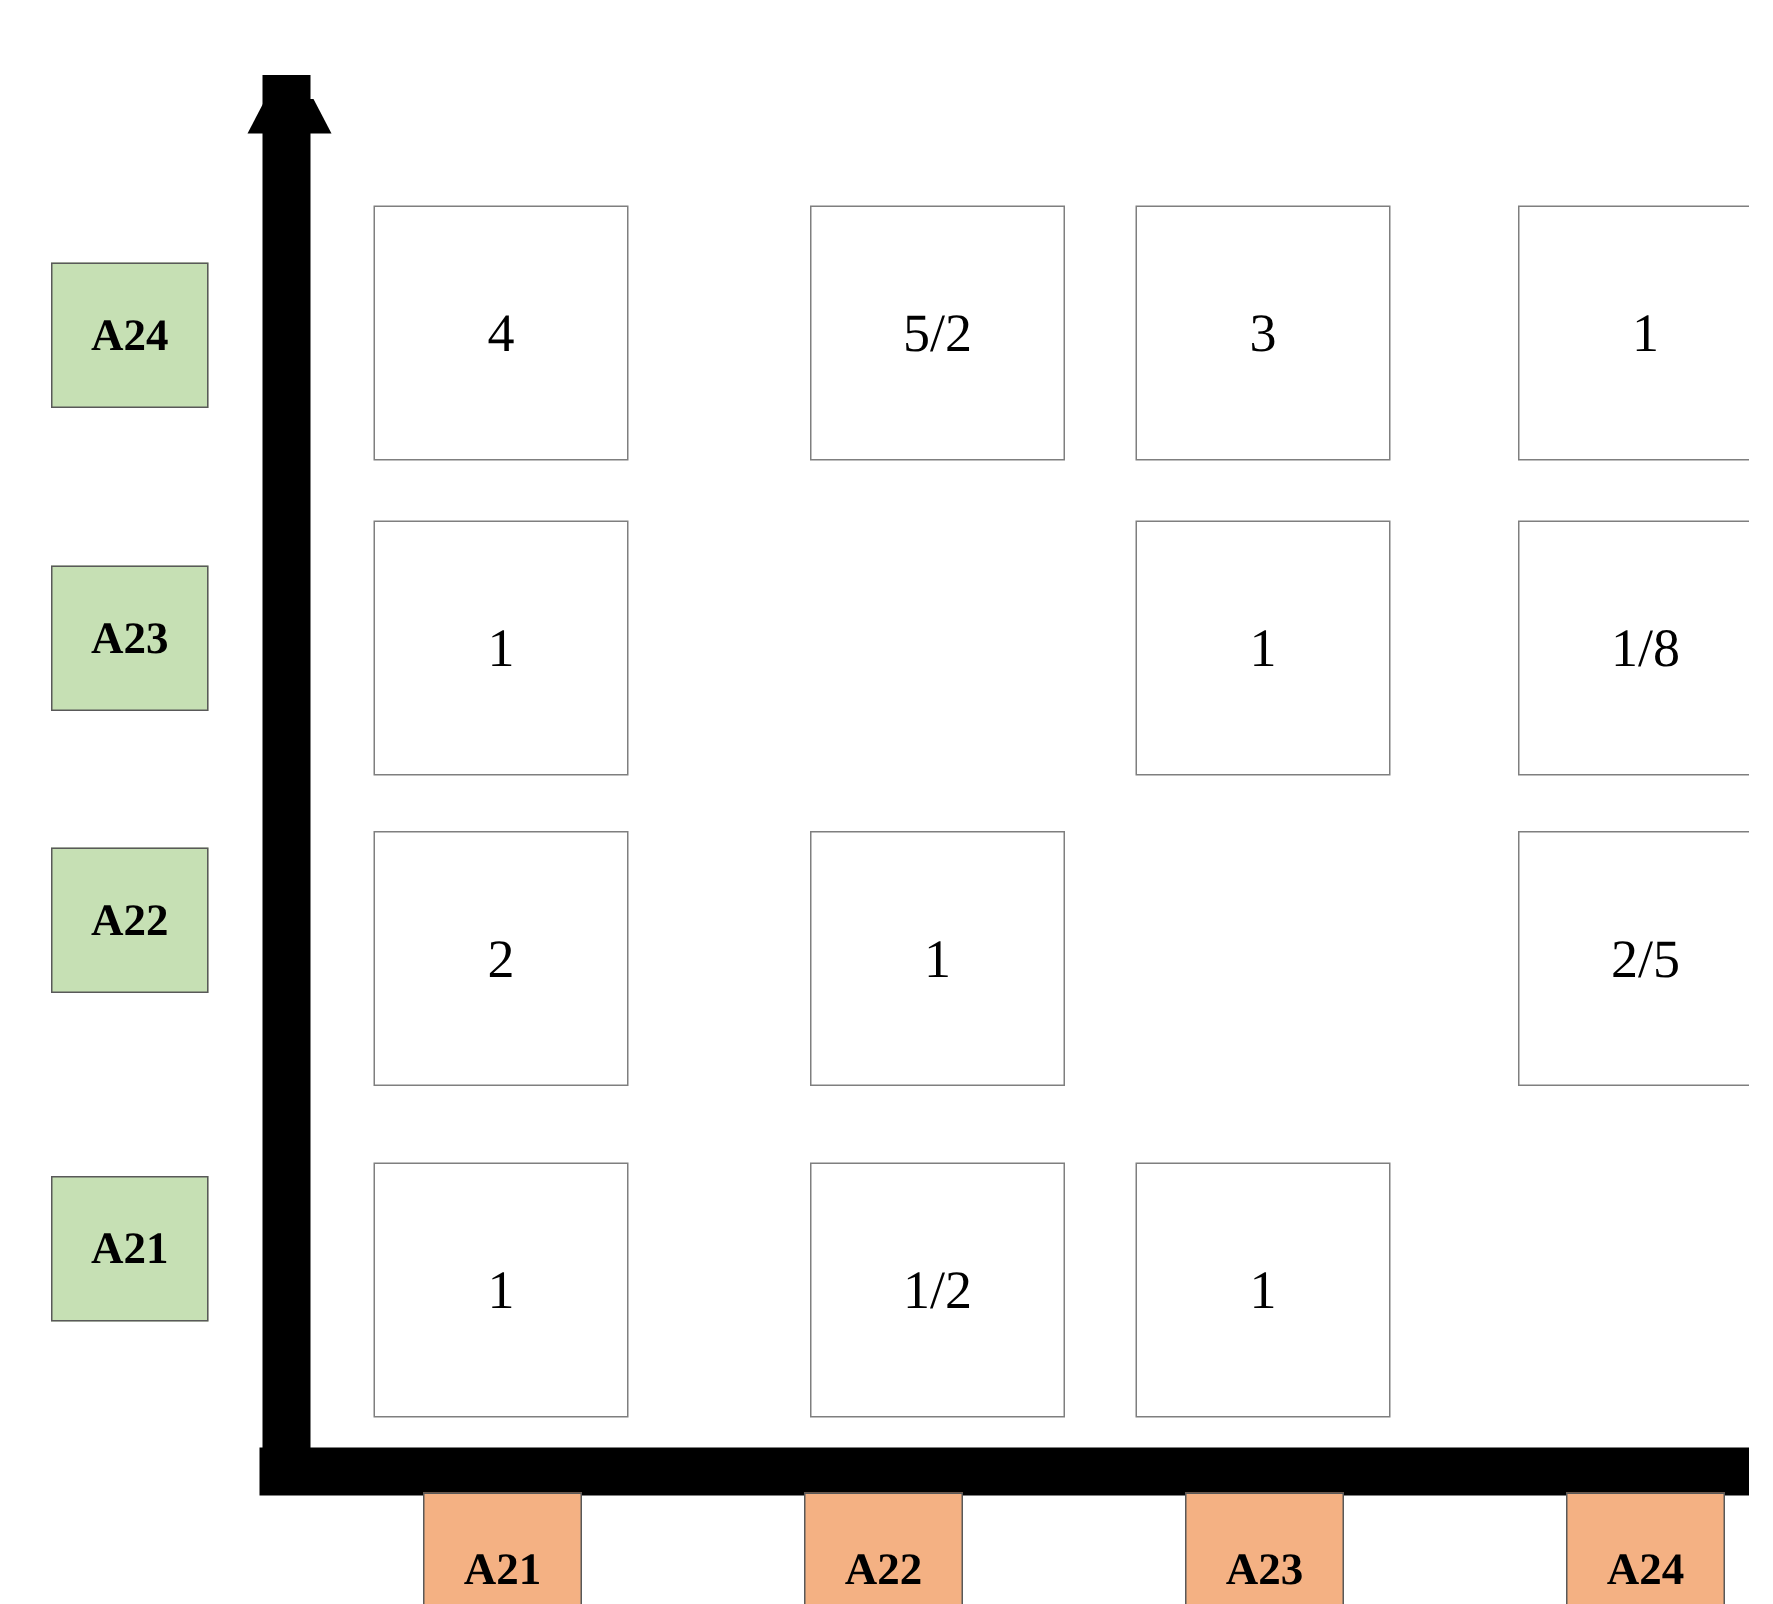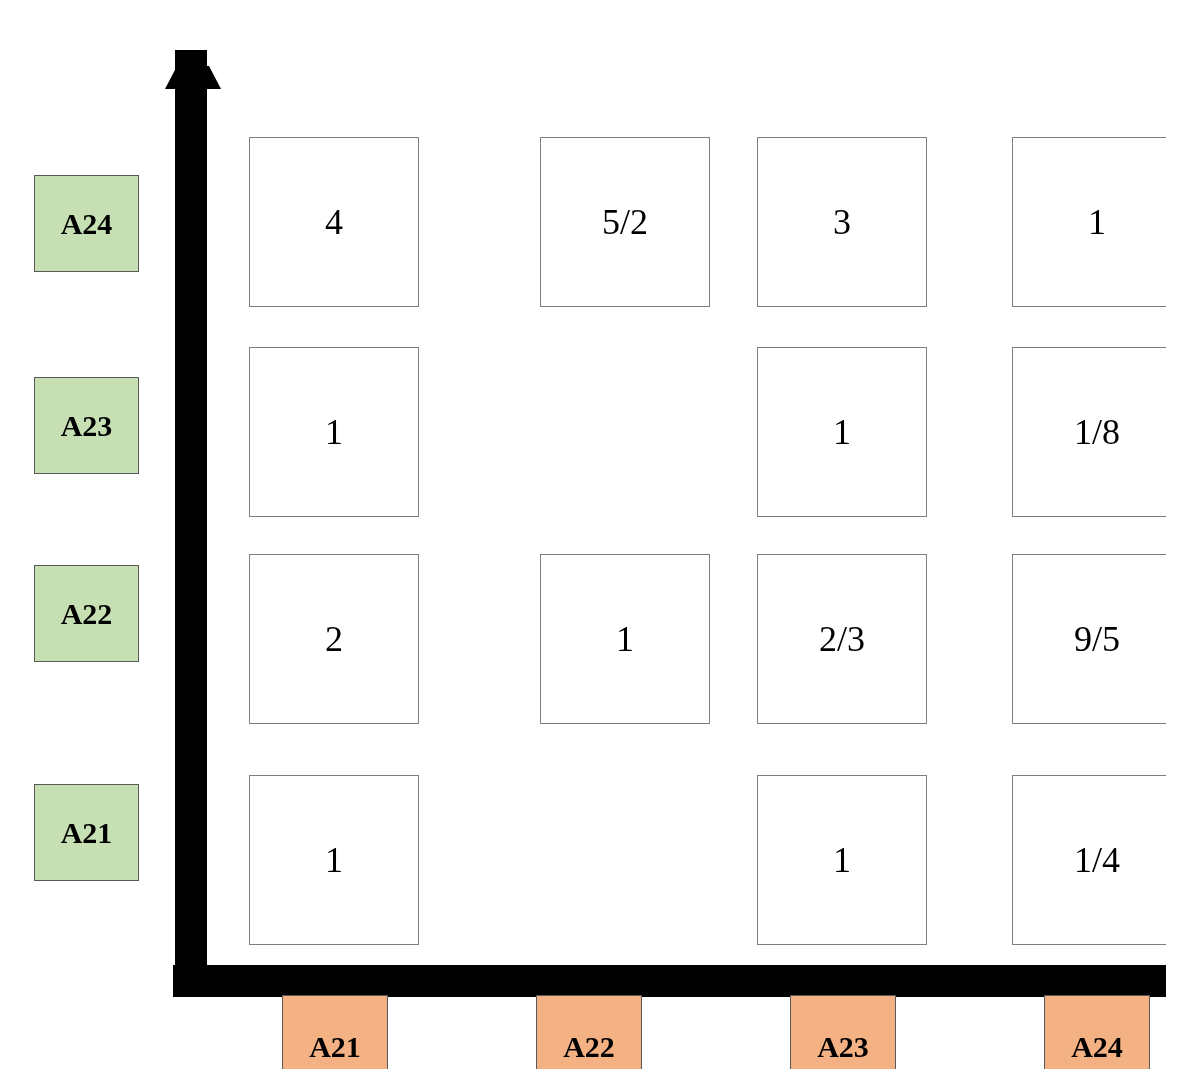--- a/index.html
+++ b/index.html
@@ -117,25 +117,24 @@
   <div class="cell cr0 cc1">5/2</div>
   <div class="cell cr0 cc2">3</div>
   <div class="cell cr0 cc3">1</div>
 
   <div class="cell cr1 cc0">1</div>
   <div class="cell cr1 cc2">1</div>
   <div class="cell cr1 cc3">1/8</div>
 
   <div class="cell cr2 cc0">2</div>
   <div class="cell cr2 cc1">1</div>
-  <div class="cell cr2 cc2">2/3</div>
-  <div class="cell cr2 cc3">9/5</div>
+  <div class="cell cr2 cc3">2/5</div>
 
   <div class="cell cr3 cc0">1</div>
+  <div class="cell cr3 cc1">1/2</div>
   <div class="cell cr3 cc2">1</div>
-  <div class="cell cr3 cc3">1/4</div>
 
   <div class="col-label xl0">A21</div>
   <div class="col-label xl1">A22</div>
   <div class="col-label xl2">A23</div>
   <div class="col-label xl3">A24</div>
 
 </div>
 
 </body></html>

